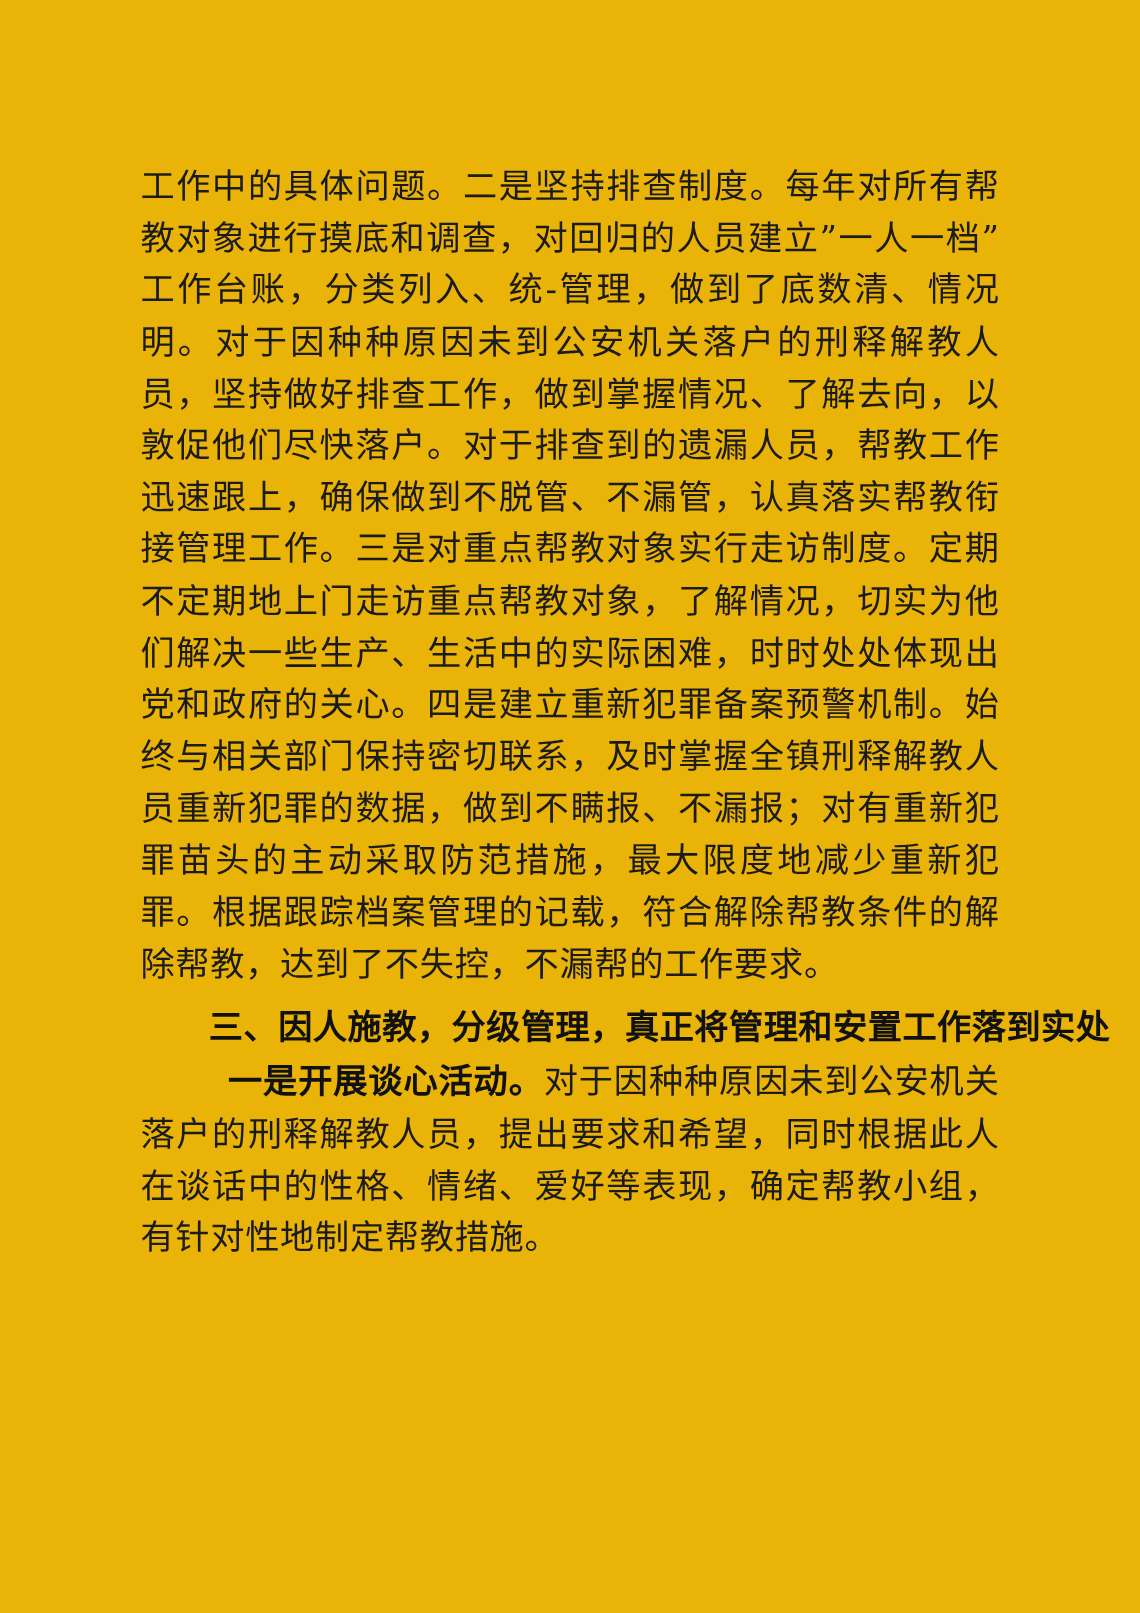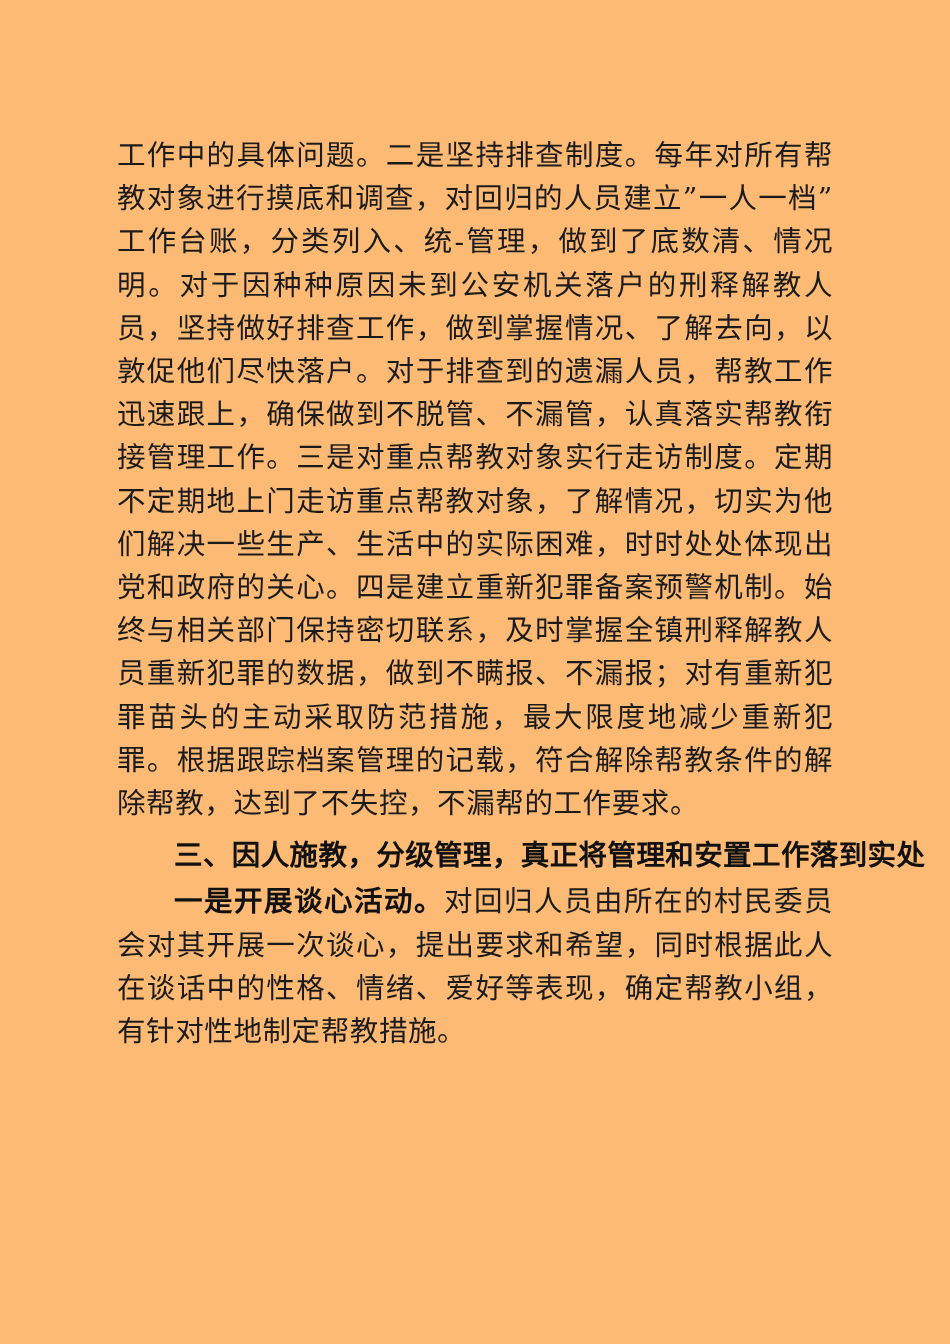--- a/index.html
+++ b/index.html
@@ -10,21 +10,21 @@
   }
 
   body {
     font-family: "Liberation Serif", "DejaVu Serif", serif;
   }
 
   .page {
     position: relative;
     width: 950px;
     height: 1344px;
-    background: #fdba74;
+    background: #eab308;
     overflow: hidden;
     box-sizing: border-box;
   }
 
   .text-column {
     position: absolute;
     left: 117px;
     top: 134px;
     width: 716px;
   }
@@ -48,47 +48,48 @@
   }
 
   .para.continued {
     text-indent: 0;
   }
 
   
   .section-heading {
     margin: 0;
     padding-top: 11px;
-    font-family: Liberation Mono, monospace;
+    font-family: Liberation Serif, serif;
     font-size: 28.5px;
     line-height: 43.2px;
     font-weight: 700;
     color: #111111;
     text-indent: 2em;
     letter-spacing: 0.4px;
     white-space: nowrap;
   }
 
   .section-heading + .para {
     padding-top: 1px;
   }
 
   
   .lead {
     font-weight: 700;
     color: #111111;
+    margin-left: 16px;
   }
 </style>
 </head>
 <body>
 
 <div class="page">
   <div class="text-column">
 
     <p class="para continued">工作中的具体问题。二是坚持排查制度。每年对所有帮教对象进行摸底和调查，对回归的人员建立”一人一档”工作台账，分类列入、统-管理，做到了底数清、情况明。对于因种种原因未到公安机关落户的刑释解教人员，坚持做好排查工作，做到掌握情况、了解去向，以敦促他们尽快落户。对于排查到的遗漏人员，帮教工作迅速跟上，确保做到不脱管、不漏管，认真落实帮教衔接管理工作。三是对重点帮教对象实行走访制度。定期不定期地上门走访重点帮教对象，了解情况，切实为他们解决一些生产、生活中的实际困难，时时处处体现出党和政府的关心。四是建立重新犯罪备案预警机制。始终与相关部门保持密切联系，及时掌握全镇刑释解教人员重新犯罪的数据，做到不瞒报、不漏报；对有重新犯罪苗头的主动采取防范措施，最大限度地减少重新犯罪。根据跟踪档案管理的记载，符合解除帮教条件的解除帮教，达到了不失控，不漏帮的工作要求。</p>
 
     <h2 class="section-heading">三、因人施教，分级管理，真正将管理和安置工作落到实处</h2>
 
 
-    <p class="para indent"><span class="lead">一是开展谈心活动。</span><span>对回归人员由所在的村民委员会对其开展一次谈心，提出要求和希望，同时根据此人在谈话中的性格、情绪、爱好等表现，确定帮教小组，有针对性地制定帮教措施。</span></p>
+    <p class="para indent"><span class="lead">一是开展谈心活动。</span><span>对于因种种原因未到公安机关落户的刑释解教人员，提出要求和希望，同时根据此人在谈话中的性格、情绪、爱好等表现，确定帮教小组，有针对性地制定帮教措施。</span></p>
 
   </div>
 </div>
 
 </body></html>

